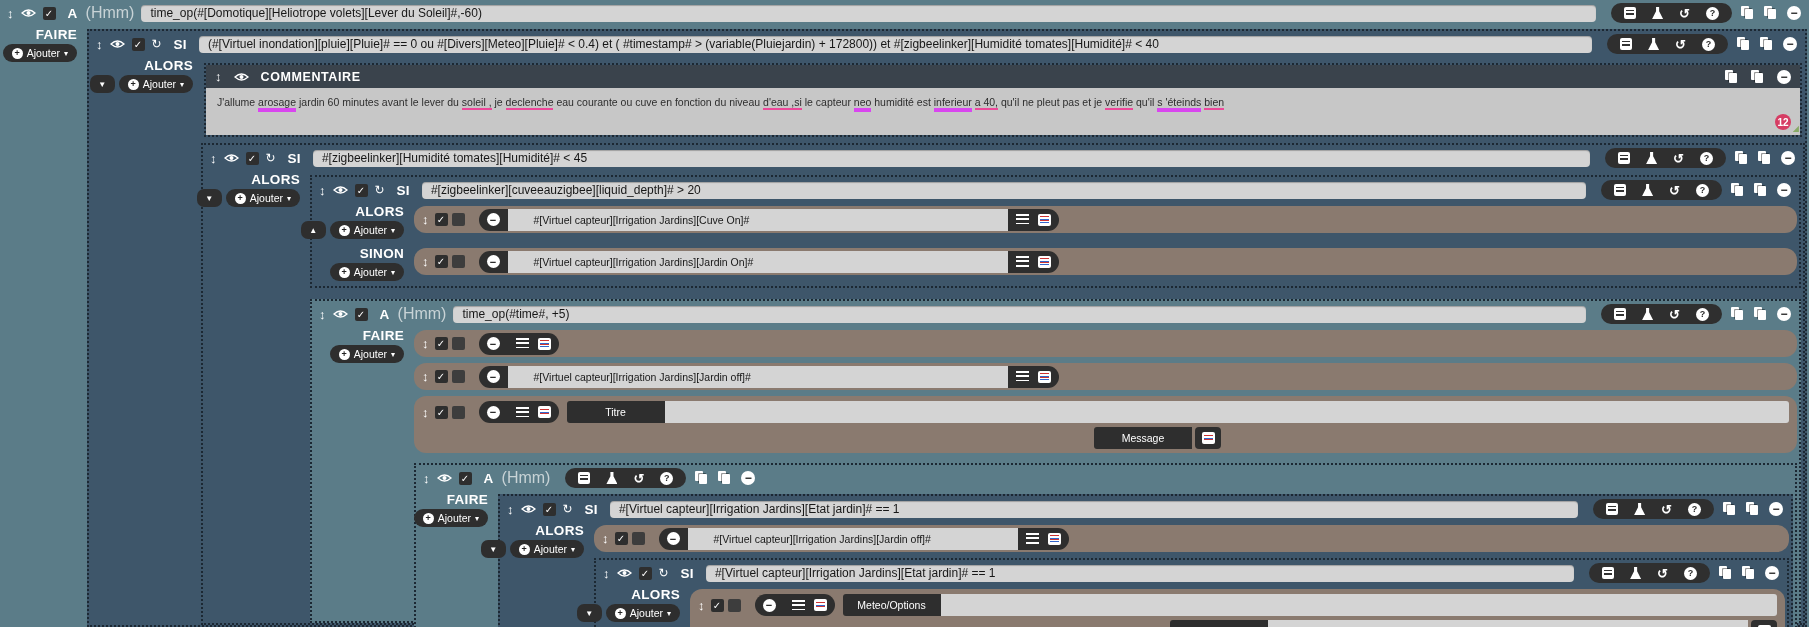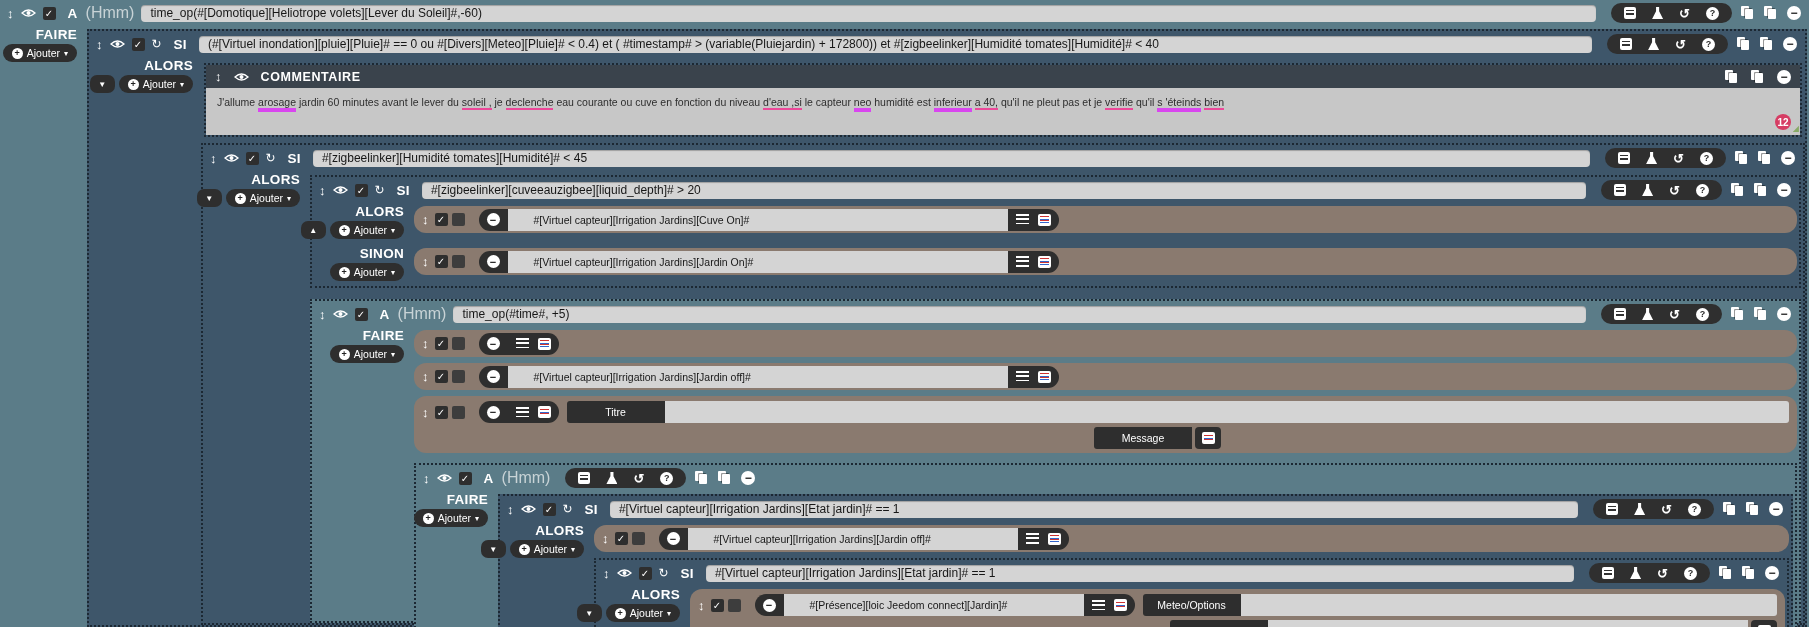--- a/index.html
+++ b/index.html
@@ -561,21 +561,20 @@
                                         <div class="content">
                                           <div class="tallrow">
                                             <div class="tline">
                                               <span class="handle">↕</span>
                                               <span class="cb" style="margin-left:6px">✓</span>
                                               <span class="cb empty"></span>
                                               <div class="agroup w380">
                                                 <span class="cap">
                                                     <span class="cmin">−</span>
                                                   </span>
-                                                <div class="ainput">#[Présence][loic Jeedom connect][Jardin]#</div>
                                                 <span class="cap">
                                                     <span class="licon"></span>
                                                     <span class="lalt"></span>
                                                   </span>
                                               </div>
                                               <div class="fld">
                                                 <span class="flabel">Meteo/Options</span>
                                                 <div class="finput"></div>
                                               </div>
                                             </div>

